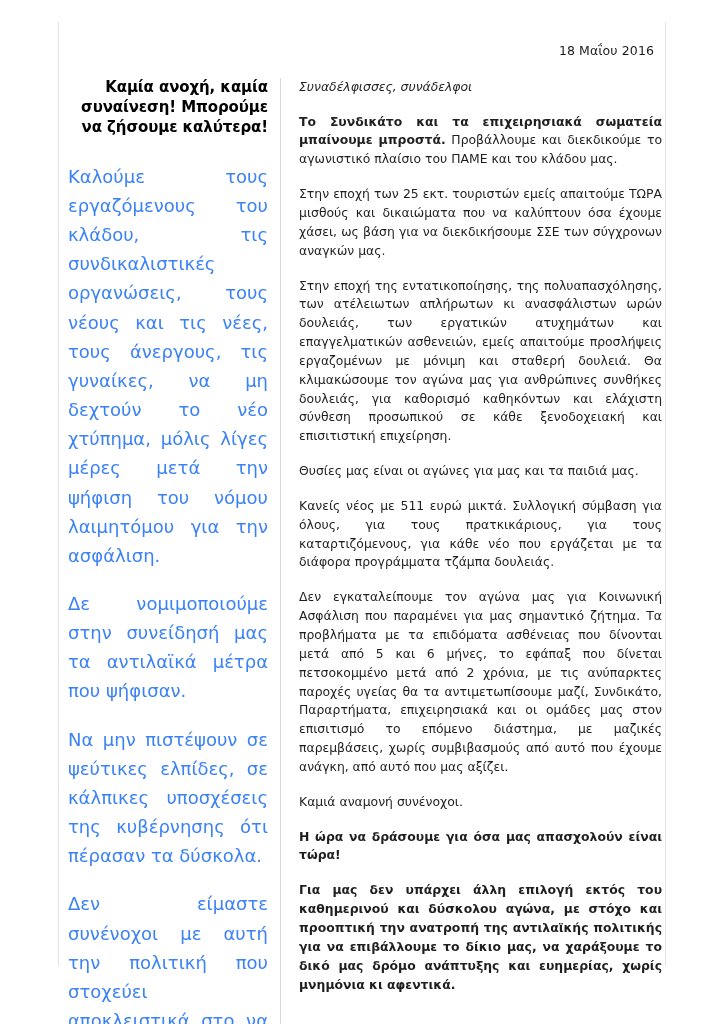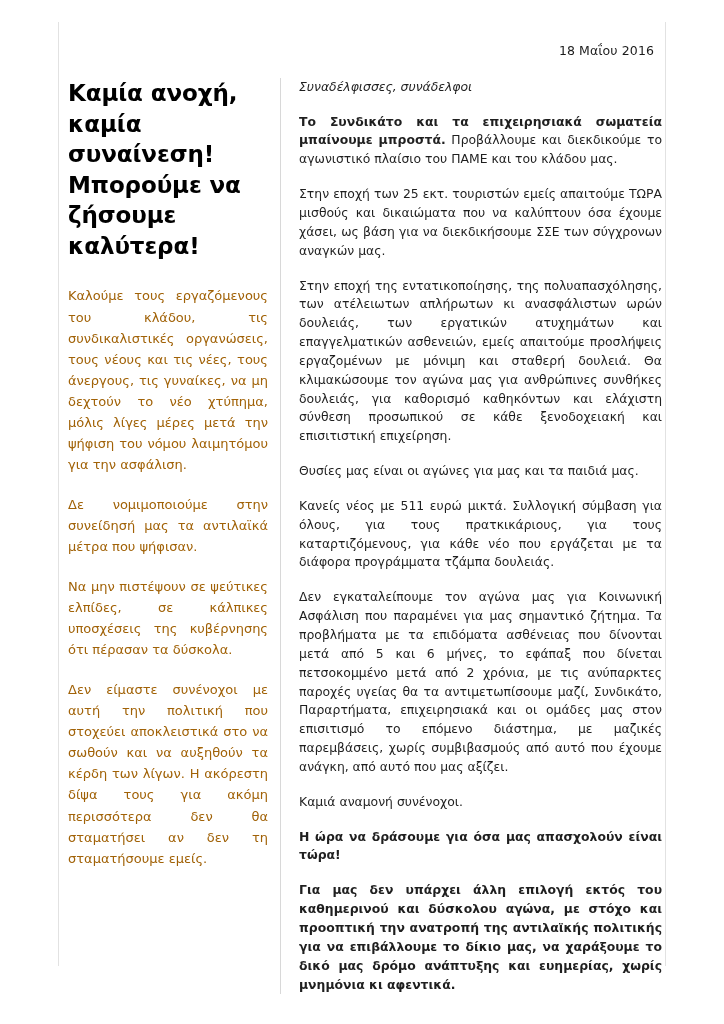--- a/index.html
+++ b/index.html
@@ -72,37 +72,37 @@
     margin: 0 0 0 0;
   }
 
   .col-right {
     flex: 1 1 auto;
     padding-left: 18px;
     box-sizing: border-box;
   }
 
   .headline {
-    font-size: 23px;
+    font-size: 15px;
     font-weight: bold;
     line-height: 1.33;
-    text-align: left;
+    text-align: right;
     margin: 0 0 24px 0;
     color: #000;
     letter-spacing: -0.1px;
   }
 
   .lead-para,
   .left-para {
-    font-size: 13px;
+    font-size: 18px;
     line-height: 1.62;
     text-align: justify;
     text-align-last: left;
     margin: 0 0 19px 0;
-    color: #a16207;
+    color: #3b82f6;
     hyphens: none;
   }
   .left-para:last-child { margin-bottom: 0; }
 
   .right-para {
     font-size: 12.4px;
     line-height: 1.52;
     text-align: justify;
     text-align-last: left;
     margin: 16px 0 11px 0;

